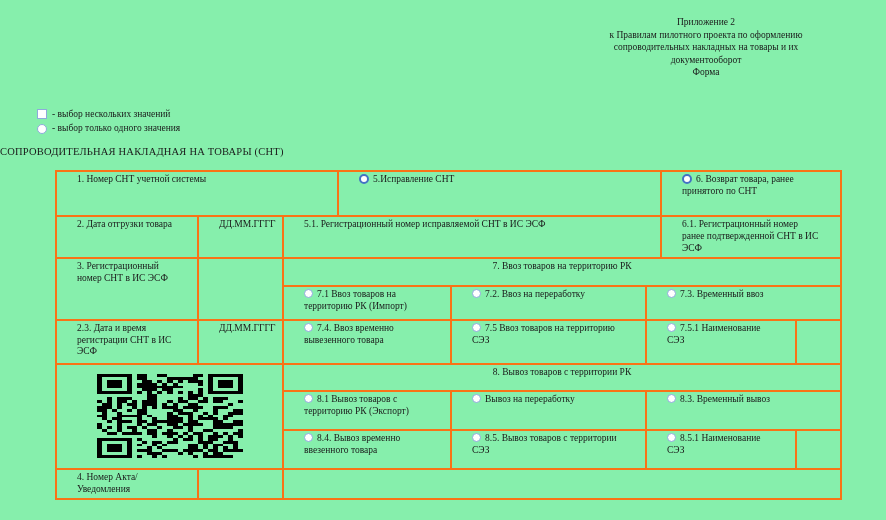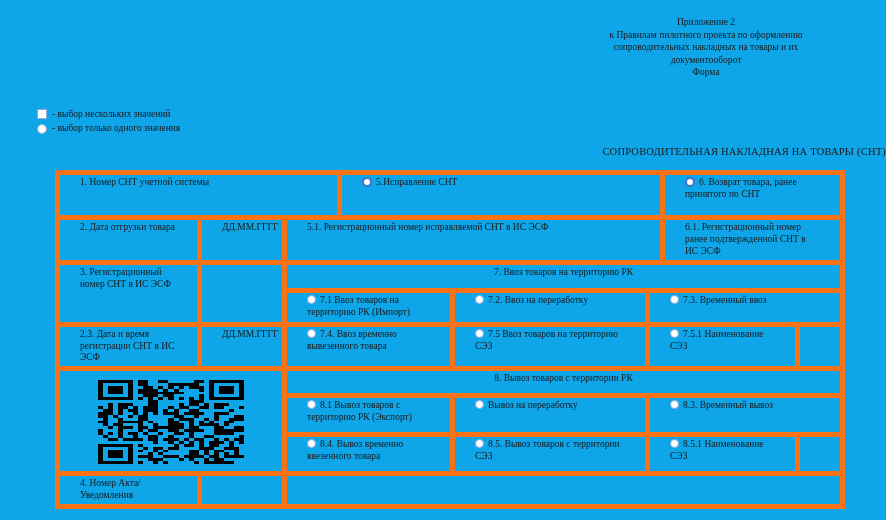--- a/index.html
+++ b/index.html
@@ -1,50 +1,50 @@
 <!DOCTYPE html>
 <html><head>
 <meta charset="utf-8">
 <style>
   * { margin: 0; padding: 0; box-sizing: border-box; }
   html,body { background: #ffffff; }
   .page {
     position: relative;
     width: 886px; height: 520px;
-    background: #0ea5e9;
+    background: #86efac;
     font-family: "Liberation Serif", "DejaVu Serif", serif;
     color: #1a1a1a;
     overflow: hidden;
   }
   .appendix {
     position: absolute; top: 16px; right: 8px; width: 344px;
     text-align: center; font-size: 9.5px; line-height: 1.32;
   }
   .intro { position: absolute; left: 35px; top: 106px; font-size: 9.5px; line-height: 1.3; }
   .legend-row { display: flex; align-items: center; margin-top: 2px; }
   .legend-circle {
     display: inline-block; width: 10px; height: 10px; border-radius: 50%;
     border: 1.4px solid #8eaadb; margin: 0 5px 0 2px; background: #fff;
   }
   .legend-square {
     display: inline-block; width: 10px; height: 10px;
     border: 1.4px solid #8eaadb; margin: 0 5px 0 2px; background: #fff;
   }
   .doc-title {
     position: absolute; left: 0; top: 146px; width: 886px;
-    text-align: right; font-size: 10.5px; letter-spacing: 0.2px;
+    text-align: left; font-size: 10.5px; letter-spacing: 0.2px;
   }
   table.form {
     position: absolute; left: 55px; top: 170px;
     border-collapse: collapse; table-layout: fixed;
     width: 785px;
     font-size: 9.5px; line-height: 1.25;
   }
   table.form td {
-    border: 5px solid #f97316;
+    border: 2px solid #f97316;
     padding: 2px 20px;
     vertical-align: top;
     overflow: hidden;
   }
   table.form { border: 2px solid #3f3f3f; }
   td.vm { vertical-align: middle; }
   td.center { text-align: center; }
   .radio {
     display: inline-block; width: 9px; height: 9px; border-radius: 50%;
     border: 1.4px solid #8eaadb; background: #fff;

